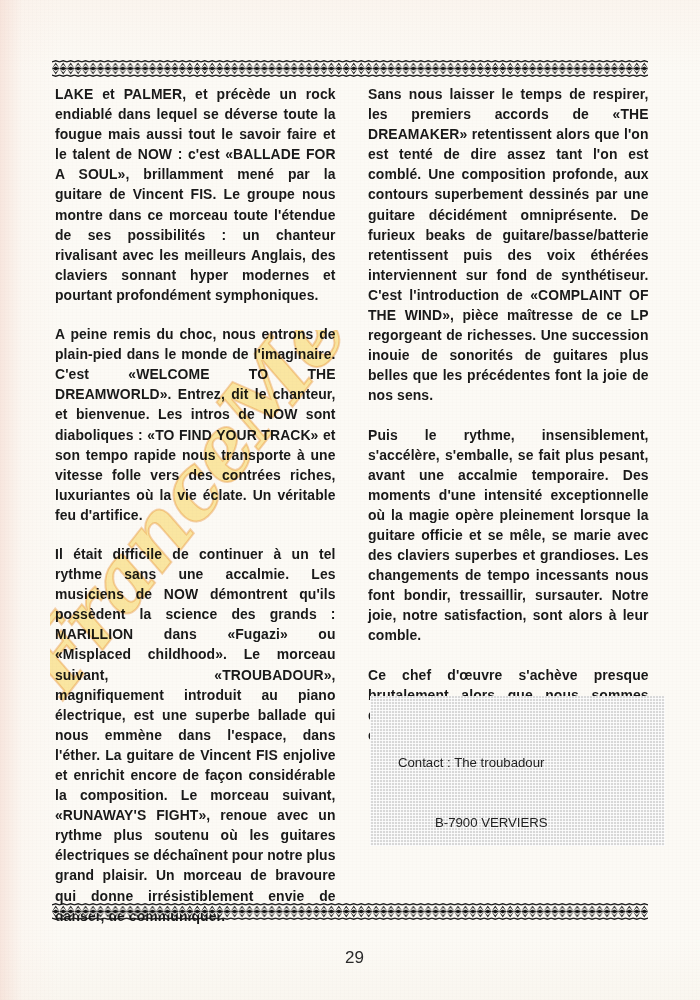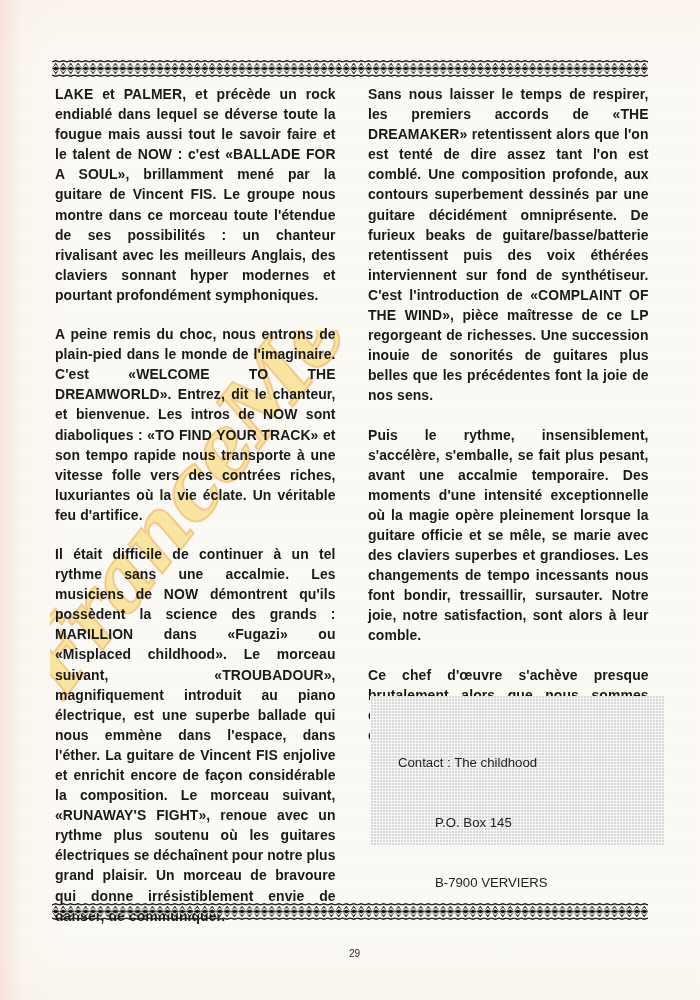--- a/index.html
+++ b/index.html
@@ -97,21 +97,21 @@
   }
   #contact-lines .ln { display: block; }
   #contact-lines .ln.indent { padding-left: 37px; }
 
   
   #page-number {
     position: absolute;
     left: 9px; right: 0;
     top: 948px;
     text-align: center;
-    font-size: 10px;
+    font-size: 17px;
     font-weight: 400;
     color: #2a2a2a;
   }
 
   
   #watermark {
     position: absolute;
     left: 50px;
     top: 330px;
     width: 560px;
@@ -170,22 +170,21 @@
   </div>
 
   <div class="col" id="col-right">
     <p>Sans nous laisser le temps de respirer, les premiers accords de «THE DREAMAKER» retentissent alors que l'on est tenté de dire assez tant l'on est comblé. Une composition profonde, aux contours superbement dessinés par une guitare décidément omniprésente. De furieux beaks de guitare/basse/batterie retentissent puis des voix éthérées interviennent sur fond de synthétiseur. C'est l'introduction de «COMPLAINT OF THE WIND», pièce maîtresse de ce LP regorgeant de richesses. Une succession inouie de sonorités de guitares plus belles que les précédentes font la joie de nos sens.</p>
     <p>Puis le rythme, insensiblement, s'accélère, s'emballe, se fait plus pesant, avant une accalmie temporaire. Des moments d'une intensité exceptionnelle où la magie opère pleinement lorsque la guitare officie et se mêle, se marie avec des claviers superbes et grandioses. Les changements de tempo incessants nous font bondir, tressaillir, sursauter. Notre joie, notre satisfaction, sont alors à leur comble.</p>
     <p>Ce chef d'œuvre s'achève presque brutalement alors que nous sommes debout, médusés, en train de crier : encore.</p>
   </div>
 
   <div id="contact-box">
     <div id="contact-lines">
-      <span class="ln">Contact : The childhood</span>
-      <span class="ln indent">P.O. Box 145</span>
+      <span class="ln">Contact : The troubadour</span>
       <span class="ln indent">B-7900 VERVIERS</span>
     </div>
   </div>
 
   <div class="rule" id="rule-bottom">
     <svg width="596" height="17" viewBox="0 0 596 17" xmlns="http://www.w3.org/2000/svg" aria-hidden="true">
       <rect x="0" y="0" width="596" height="17" fill="url(#zz)"></rect>
     </svg>
   </div>
 

